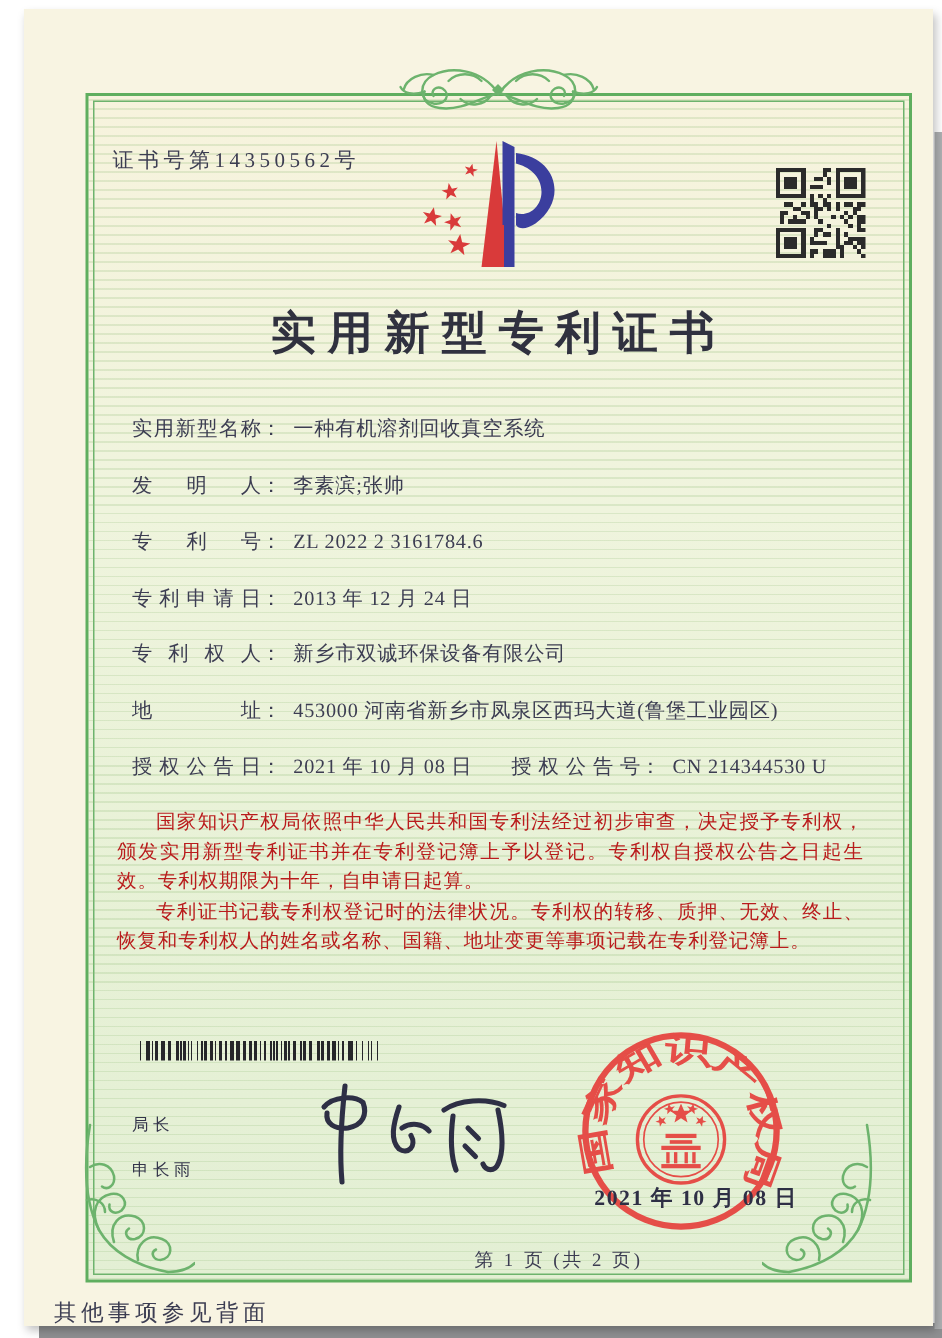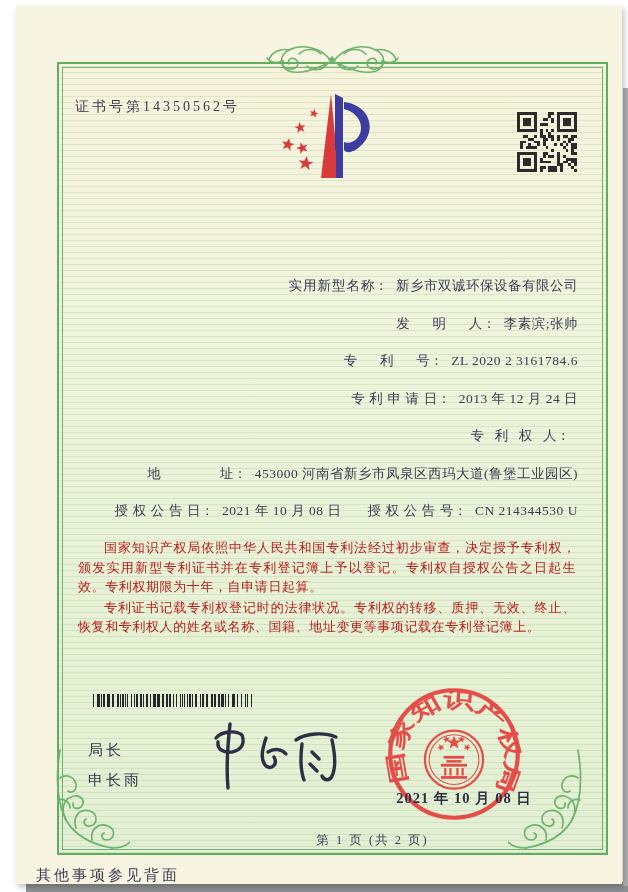--- a/index.html
+++ b/index.html
@@ -42,39 +42,39 @@
   .logo { position:absolute; left:239px; top:82px; width:120px; height:98px; }
   .qr   { position:absolute; left:501px; top:106px; width:60px; height:60px; }
 
   .title {
     position:absolute; left:41px; top:196px; width:551px;
     text-align:center; font-size:30px; font-weight:bold;
     letter-spacing:8px; color:#30313f;
   }
 
   .fields { position:absolute; left:72px; top:271px; width:490px; font-size:13.5px; color:#3c3d52; }
-  .field-row { display:flex; align-items:baseline; height:37.5px;justify-content:flex-end; }
+  .field-row { display:flex; align-items:baseline; height:37.5px; }
   .flabel {
     display:inline-block; width:86px; text-align:justify; text-align-last:justify;
     letter-spacing:0; flex:none;
   }
   .fcolon { flex:none; margin-right:8px; }
   .fvalue { letter-spacing:.5px; white-space:nowrap; }
   .second-field { margin-left:26px; display:flex; align-items:baseline; }
 
   .paragraphs {
     position:absolute; left:62px; top:532px; width:498px;
     font-size:13px; line-height:19.5px; color:#b91c1c;
     text-align:justify;
   }
   .paragraphs p { text-indent:2em; margin-bottom:1px; letter-spacing:.6px; }
 
   .barcode { position:absolute; left:77px; top:688px; width:160px; height:13px; }
 
-  .director { position:absolute; left:72px; top:729px; font-size:15px; color:#33344a; letter-spacing:3px; line-height:30px; }
+  .director { position:absolute; left:72px; top:729px; font-size:11px; color:#33344a; letter-spacing:3px; line-height:30px; }
   .signature { position:absolute; left:174px; top:712px; width:160px; height:78px; }
 
   .seal { position:absolute; left:363px; top:673px; width:150px; height:150px; opacity:.92; }
   .seal-date {
     position:absolute; left:368px; top:783px; width:160px; text-align:center;
     font-size:14.5px; color:#2e2f45; letter-spacing:1px; z-index:5; font-weight:bold;
   }
 
   .page-no {
     position:absolute; left:41px; top:826px; width:551px; text-align:center;
@@ -364,45 +364,47 @@
         <rect x="19" y="19" width="1" height="1" fill="#2b2b2b"></rect>
         <rect x="8" y="20" width="1" height="1" fill="#2b2b2b"></rect>
         <rect x="11" y="20" width="1" height="1" fill="#2b2b2b"></rect>
         <rect x="12" y="20" width="1" height="1" fill="#2b2b2b"></rect>
         <rect x="13" y="20" width="1" height="1" fill="#2b2b2b"></rect>
         <rect x="15" y="20" width="1" height="1" fill="#2b2b2b"></rect>
         <rect x="20" y="20" width="1" height="1" fill="#2b2b2b"></rect>
       </svg>
   </div>
 
+  <div class="title">实用新型专利证书</div>
 
   <div class="fields">
     <div class="field-row">
       <span class="flabel">实用新型名称</span>
         <span class="fcolon">：</span>
+      <span class="fvalue">一种有机溶剂回收真空系统</span>
+    </div>
+    <div class="field-row">
+      <span class="flabel">发明人</span>
+        <span class="fcolon">：</span>
+      <span class="fvalue">李素滨;张帅</span>
+    </div>
+    <div class="field-row">
+      <span class="flabel">专利号</span>
+        <span class="fcolon">：</span>
+      <span class="fvalue">ZL 2022 2 3161784.6</span>
+    </div>
+    <div class="field-row">
+      <span class="flabel">专利申请日</span>
+        <span class="fcolon">：</span>
+      <span class="fvalue">2013 年 12 月 24 日</span>
+    </div>
+    <div class="field-row">
+      <span class="flabel">专利权人</span>
+        <span class="fcolon">：</span>
       <span class="fvalue">新乡市双诚环保设备有限公司</span>
-    </div>
-    <div class="field-row">
-      <span class="flabel">发明人</span>
-        <span class="fcolon">：</span>
-      <span class="fvalue">李素滨;张帅</span>
-    </div>
-    <div class="field-row">
-      <span class="flabel">专利号</span>
-        <span class="fcolon">：</span>
-      <span class="fvalue">ZL 2020 2 3161784.6</span>
-    </div>
-    <div class="field-row">
-      <span class="flabel">专利申请日</span>
-        <span class="fcolon">：</span>
-      <span class="fvalue">2013 年 12 月 24 日</span>
-    </div>
-    <div class="field-row">
-      <span class="flabel">专利权人</span>
-        <span class="fcolon">：</span>
     </div>
     <div class="field-row">
       <span class="flabel">地址</span>
         <span class="fcolon">：</span>
       <span class="fvalue">453000 河南省新乡市凤泉区西玛大道(鲁堡工业园区)</span>
     </div>
     <div class="field-row">
       <span class="flabel">授权公告日</span>
         <span class="fcolon">：</span>
       <span class="fvalue">2021 年 10 月 08 日</span>

